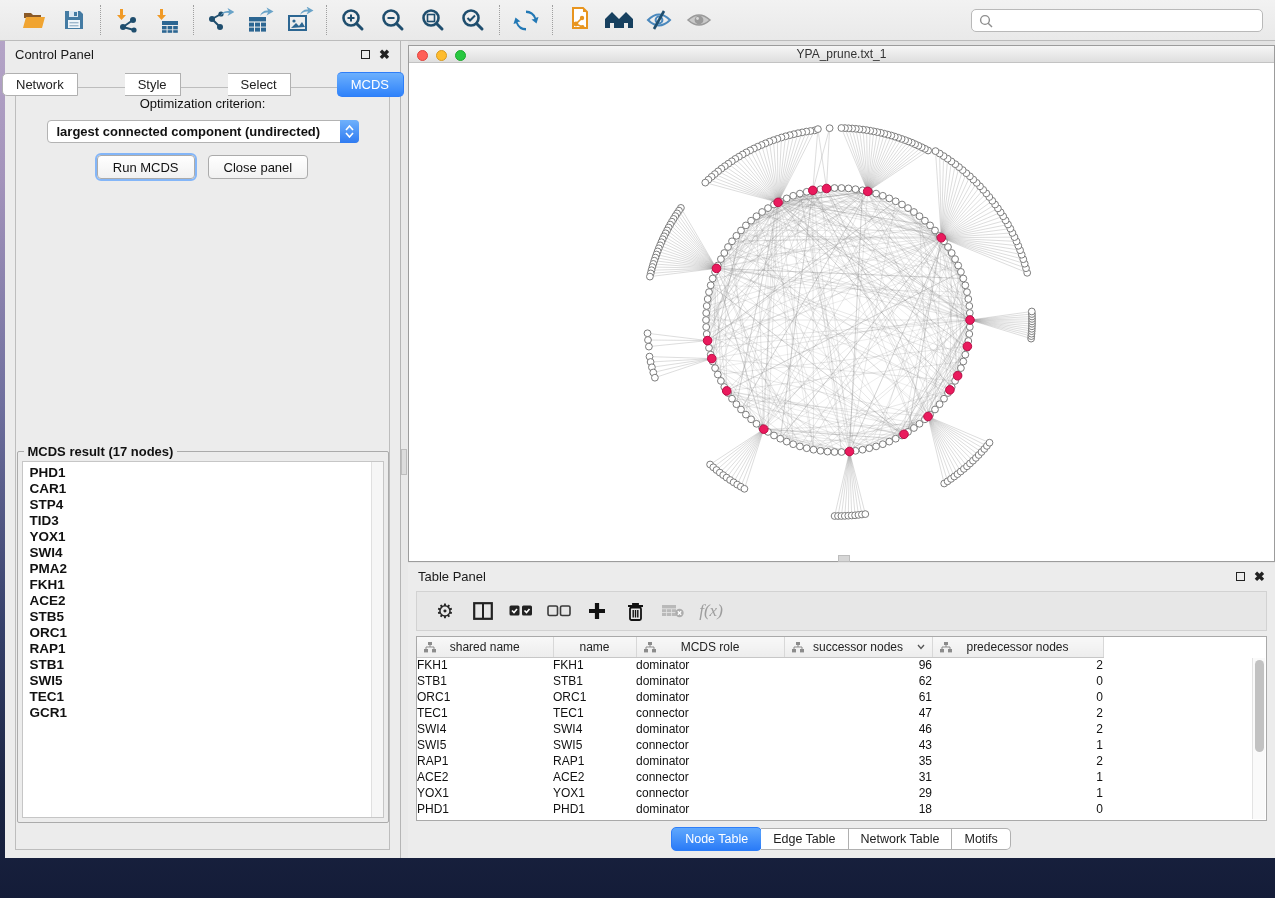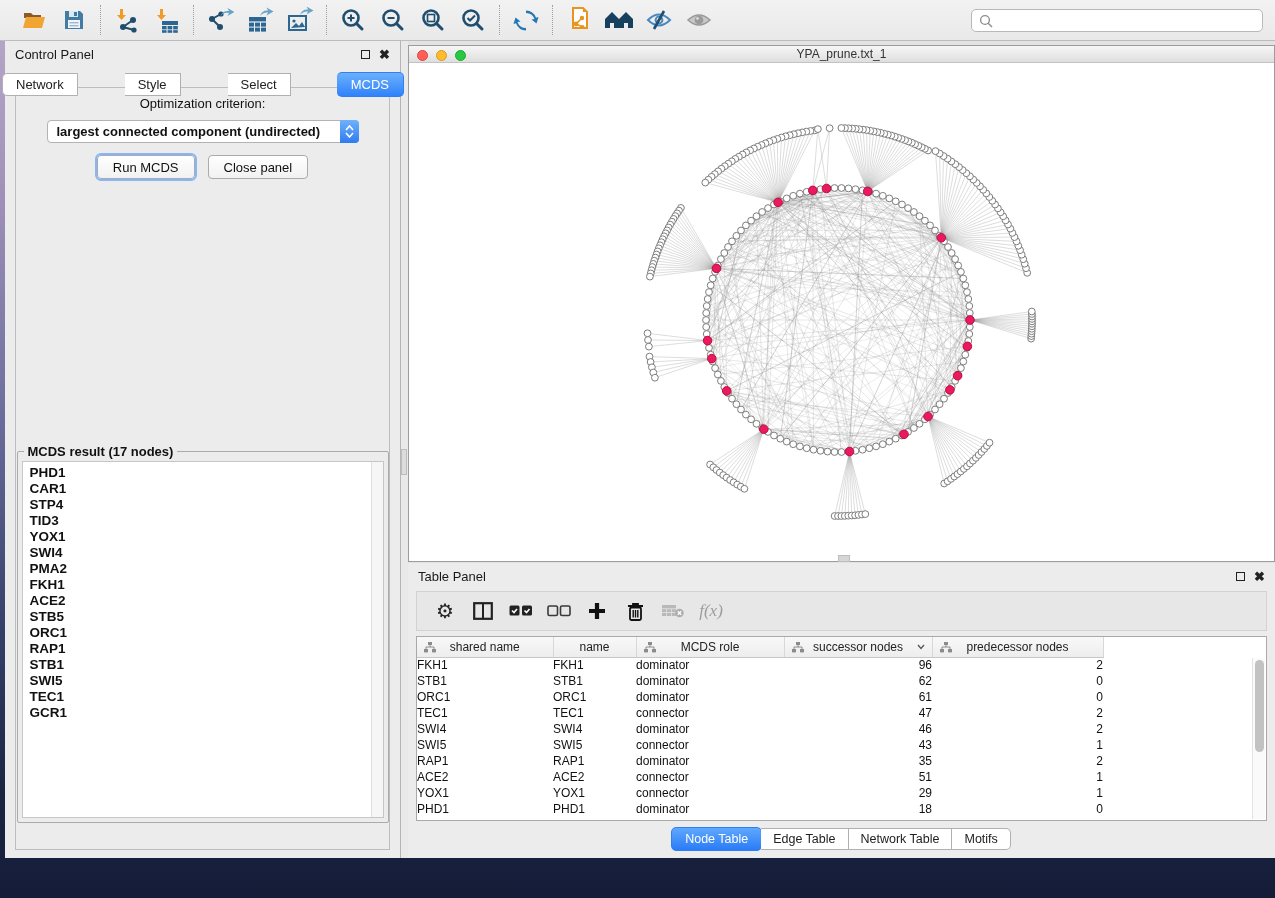--- a/index.html
+++ b/index.html
@@ -886,21 +886,21 @@
               <td class="cell-left">RAP1</td>
               <td class="cell-left">RAP1</td>
               <td class="cell-left">dominator</td>
               <td class="cell-right">35</td>
               <td class="cell-right">2</td>
             </tr>
             <tr>
               <td class="cell-left">ACE2</td>
               <td class="cell-left">ACE2</td>
               <td class="cell-left">connector</td>
-              <td class="cell-right">51</td>
+              <td class="cell-right">31</td>
               <td class="cell-right">1</td>
             </tr>
             <tr>
               <td class="cell-left">YOX1</td>
               <td class="cell-left">YOX1</td>
               <td class="cell-left">connector</td>
               <td class="cell-right">29</td>
               <td class="cell-right">1</td>
             </tr>
             <tr>

